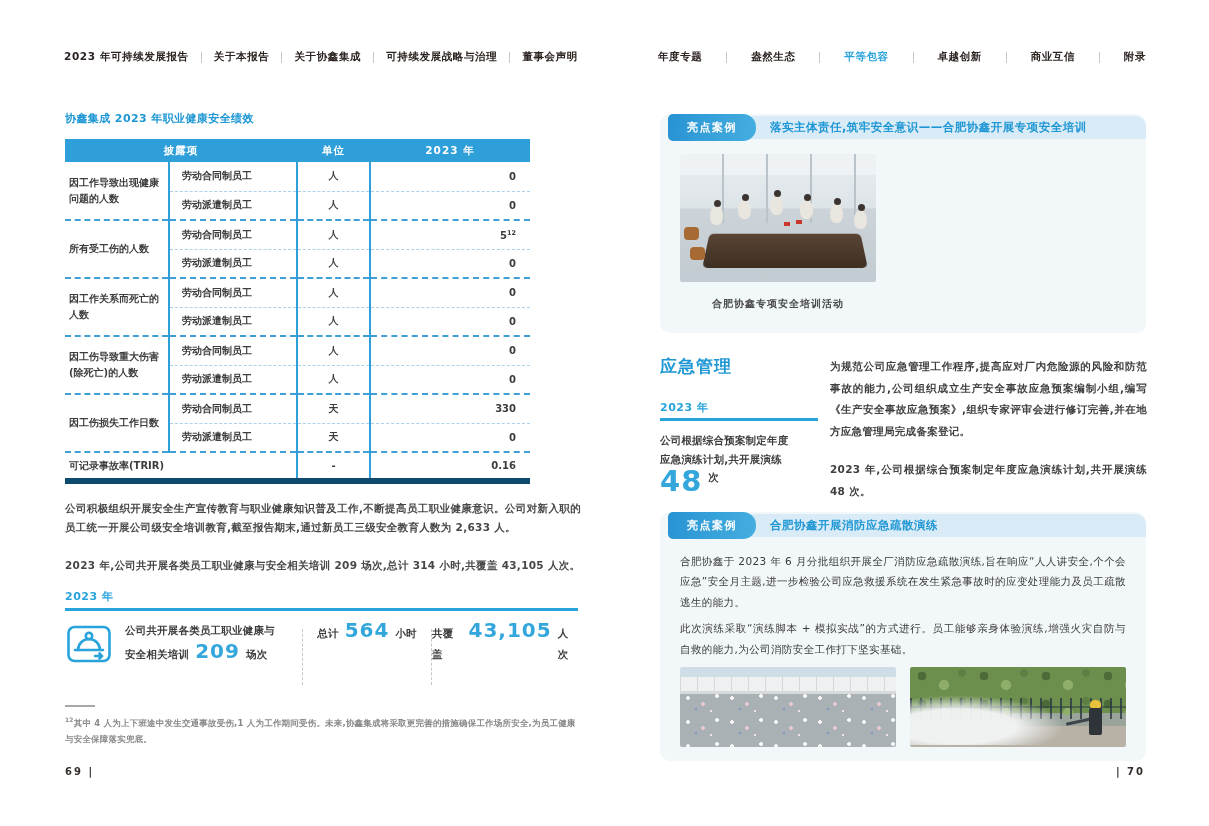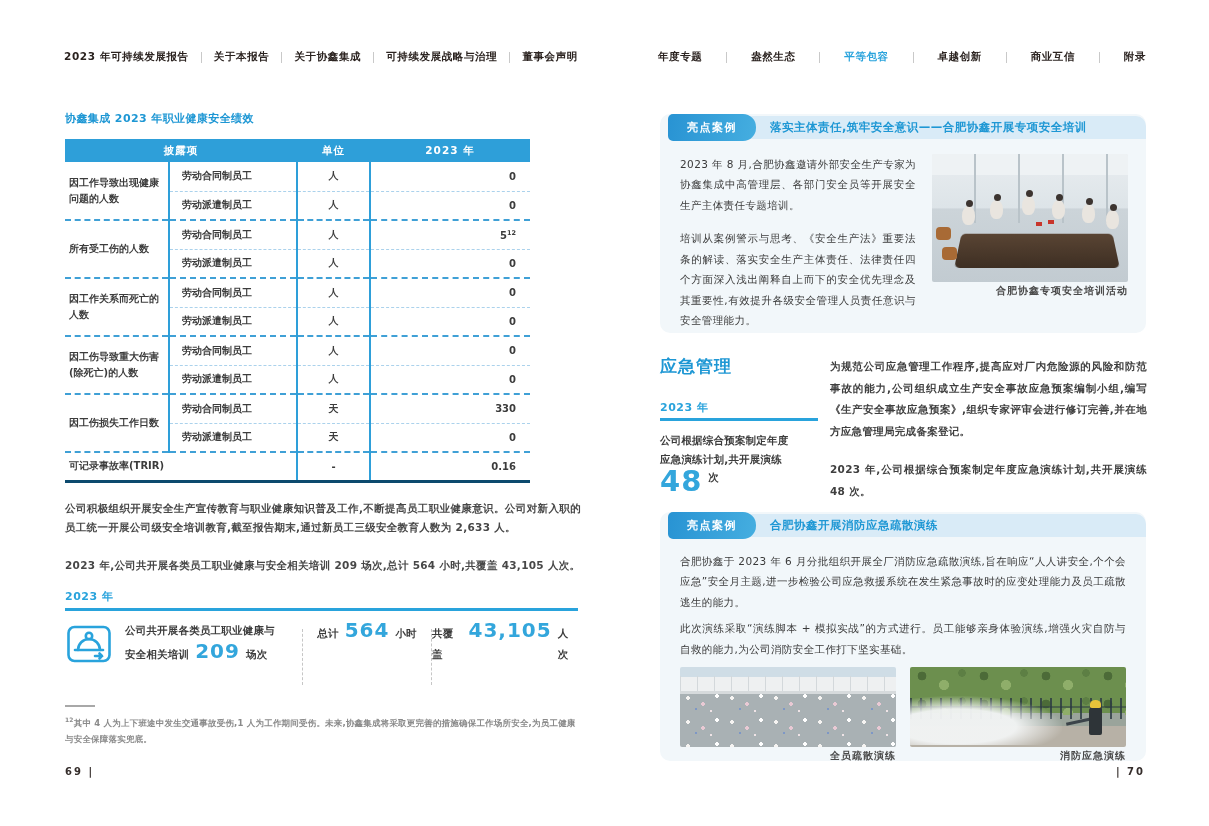--- a/index.html
+++ b/index.html
@@ -12,21 +12,21 @@
   #nav-left{left:64px;width:514px}
   #nav-right{left:658px;width:488px}
   .nav-item{font-size:10.5px;font-weight:700;color:#2b2320;letter-spacing:.6px;white-space:nowrap}
   .nav-item.active{color:#29a3dc}
   .nav-sep{width:1px;height:11px;background:#c9c9c9}
 
   
   #tbl-title{position:absolute;left:65px;top:111px;font-size:11px;font-weight:700;color:#1e97d4;letter-spacing:.4px}
 
   table.safety{position:absolute;left:65px;top:139px;width:465px;border-collapse:collapse;
-    table-layout:fixed;border-bottom:3px solid #0c4a6e}
+    table-layout:fixed;border-bottom:6px solid #0c4a6e}
   table.safety th{background:#2e9fd9;color:#fff;font-size:10.5px;font-weight:700;height:23px;
     text-align:center;letter-spacing:1px}
   table.safety td{font-size:10px;font-weight:700;color:#3c3c3c;height:29px;vertical-align:middle}
   td.cat{padding-left:4px;line-height:1.6}
   td.sub{border-left:2px solid #2e9fd9;padding-left:12px}
   td.unit{border-left:2px solid #2e9fd9;border-right:2px solid #2e9fd9;text-align:center}
   td.val{text-align:right;padding-right:14px}
   tr.s td{border-top:1px dashed #abd2ec}
   tr.g td{border-top:2px dashed #3fa0d6}
   tr.first td{border-top:none}
@@ -71,21 +71,21 @@
     color:#fff;font-size:11px;font-weight:700;letter-spacing:1.5px;
     display:flex;align-items:center;justify-content:center}
   .case-title{position:absolute;left:110px;top:0;line-height:27px;font-size:11.5px;font-weight:700;
     color:#1e97d4;letter-spacing:.5px;white-space:nowrap}
   .case-p{font-size:10.5px;font-weight:400;color:#3a3a3a;line-height:1.95;letter-spacing:.4px;text-align:justify}
 
   #case1-body{display:flex;padding:13px 18px 0 20px;gap:16px}
   #case1-text{width:256px}
   #case1-text .case-p{margin-bottom:13px}
   .photo-col{width:196px}
-  .caption{margin-top:2px;text-align:right;font-size:10px;font-weight:600;color:#4a4a4a;letter-spacing:1px}
+  .caption{margin-top:15px;text-align:center;font-size:10px;font-weight:600;color:#4a4a4a;letter-spacing:1px}
 
   #case2-body{padding:12px 20px 0 20px}
   #case2-body .case-p{margin-bottom:6px}
   #case2-photos{display:flex;gap:14px;margin-top:8px}
   .fig{width:216px}
 
   
   #em-heading{position:absolute;left:660px;top:355px;font-size:17px;font-weight:700;color:#1e97d4;letter-spacing:1px}
   #em-year{position:absolute;left:660px;top:400px}
   #em-rule{position:absolute;left:660px;top:418px;width:158px;height:3px;background:#29a3dc}
@@ -251,21 +251,21 @@
       </tr>
       <tr class="g">
         <td colspan="2" class="cat-sum">可记录事故率(TRIR)</td>
         <td class="unit">-</td>
         <td class="val">0.16</td>
       </tr>
     </tbody>
   </table>
 
   <p class="para" id="p1">公司积极组织开展安全生产宣传教育与职业健康知识普及工作,不断提高员工职业健康意识。公司对新入职的员工统一开展公司级安全培训教育,截至报告期末,通过新员工三级安全教育人数为 2,633 人。</p>
-  <p class="para" id="p2">2023 年,公司共开展各类员工职业健康与安全相关培训 209 场次,总计 564 小时,共覆盖 43,105 人次。</p>
+  <p class="para" id="p2">2023 年,公司共开展各类员工职业健康与安全相关培训 209 场次,总计 314 小时,共覆盖 43,105 人次。</p>
 
   <div id="stats-year" class="year-label">2023 年</div>
   <div id="stats-rule"></div>
 
   <div id="stats-row">
     <div class="stat-cell" id="stat-c1">
       <svg class="icon-box" viewBox="0 0 48 48" fill="none" stroke="#29a3dc" stroke-width="2.6" stroke-linecap="round">
         <rect x="3.5" y="7" width="41" height="34" rx="6"></rect>
         <path d="M13 30a11 11 0 0 1 22 0"></path>
         <path d="M10 30h28"></path>
@@ -300,24 +300,20 @@
 
   <div class="pagenum" id="pg-left">69 |</div>
 
   <div class="case" id="case1">
     <div class="case-header">
       <div class="case-band"></div>
       <div class="case-badge">亮点案例</div>
       <div class="case-title">落实主体责任,筑牢安全意识——合肥协鑫开展专项安全培训</div>
     </div>
     <div id="case1-body">
-      <div id="case1-text">
-        <p class="case-p">2023 年 8 月,合肥协鑫邀请外部安全生产专家为协鑫集成中高管理层、各部门安全员等开展安全生产主体责任专题培训。</p>
-        <p class="case-p">培训从案例警示与思考、《安全生产法》重要法条的解读、落实安全生产主体责任、法律责任四个方面深入浅出阐释自上而下的安全优先理念及其重要性,有效提升各级安全管理人员责任意识与安全管理能力。</p>
-      </div>
       <div class="photo-col">
         <div class="photo" id="photo-meeting">
           <div class="windows"></div>
           <div class="mtable"></div>
           <div class="chair" style="left:10px;bottom:22px"></div>
           <div class="chair" style="left:4px;bottom:42px"></div>
           <div class="person" style="left:30px;top:52px"></div>
           <div class="person" style="left:58px;top:46px"></div>
           <div class="person" style="left:90px;top:42px"></div>
           <div class="person" style="left:120px;top:46px"></div>

